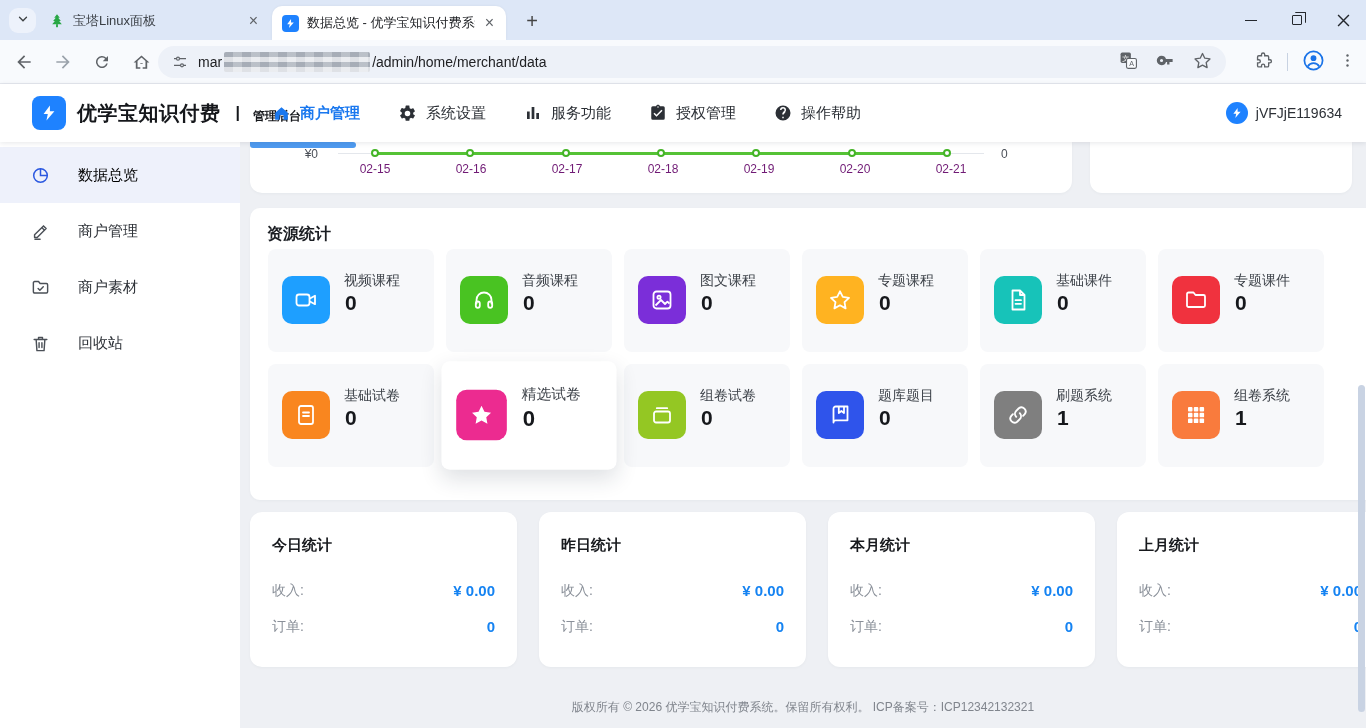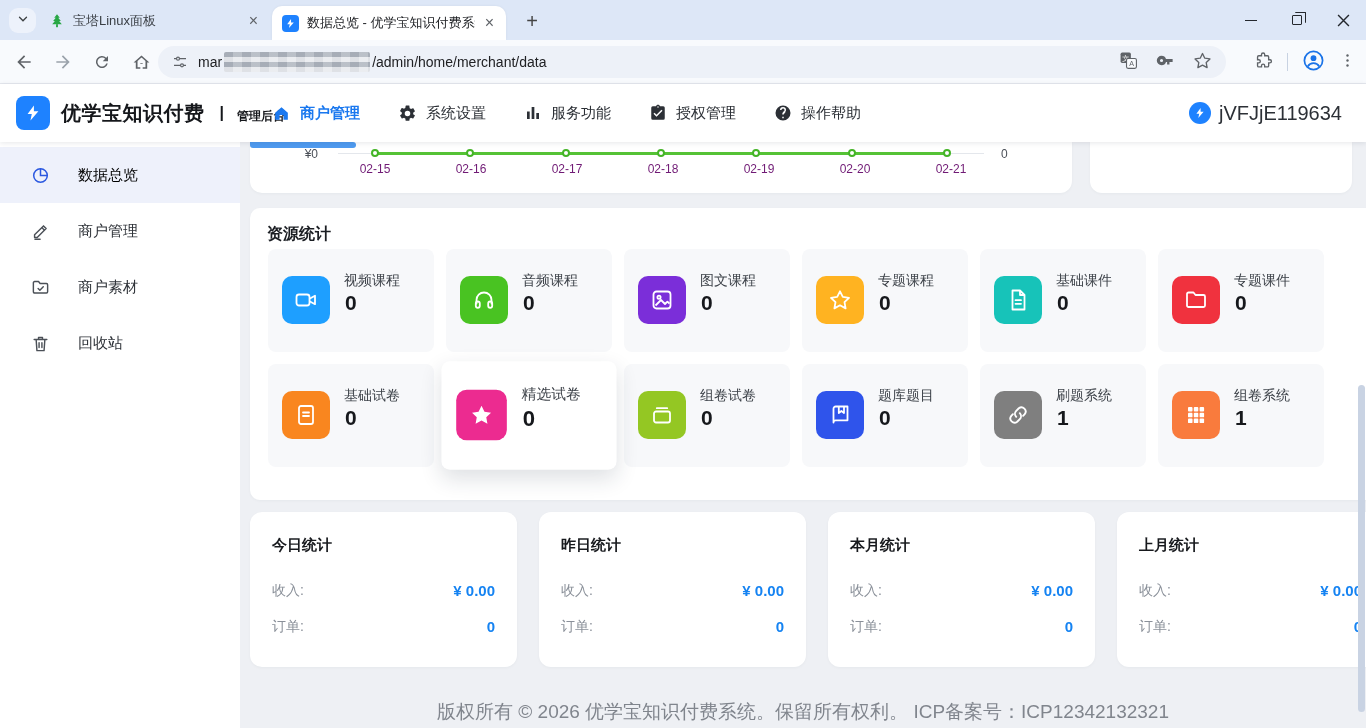--- a/index.html
+++ b/index.html
@@ -31,30 +31,30 @@
   .url-blur { width:146px; height:20px; margin:0 2px; border-radius:2px;
     background-image:
       repeating-linear-gradient(0deg, rgba(255,255,255,.55) 0 5px, rgba(125,132,142,.28) 5px 10px),
       repeating-linear-gradient(90deg, #b7bdc7 0 9px, #d3d8df 9px 18px); }
   .url-right { margin-left:auto; display:flex; align-items:center; gap:18px; }
   .tb-right { position:absolute; right:10px; top:40px; height:44px; display:flex; align-items:center; gap:14px; }
   .tb-sep { width:1px; height:18px; background:#c8d2e2; }
 
   
   .appheader { position:absolute; left:0; top:84px; width:100%; height:58px; background:#fff; box-shadow:0 1px 5px rgba(20,30,50,.10); z-index:6; }
-  .brand { position:absolute; left:16px; top:0; height:58px; display:flex; align-items:center; gap:11px; }
+  .brand { position:absolute; left:32px; top:0; height:58px; display:flex; align-items:center; gap:11px; }
   .logo-sq { width:34px; height:34px; border-radius:8px; background:#1e82ff; display:flex; align-items:center; justify-content:center; }
   .brand-title { font-size:20px; font-weight:bold; color:#15171b; letter-spacing:.5px; }
   .brand-div { color:#15171b; font-weight:bold; margin:0 2px 0 4px; }
   .brand-sub { font-size:12px; font-weight:bold; color:#15171b; margin-top:6px; }
   .hnav { position:absolute; left:270px; top:0; height:58px; display:flex; align-items:center; gap:34px; }
   .nav-item { display:flex; align-items:center; gap:9px; font-size:15px; color:#2c3036; cursor:pointer; padding:6px 2px; }
   .nav-item .nicon { display:flex; color:#2c3036; }
   .nav-item.active, .nav-item.active .nicon { color:#1a78ef; font-weight:bold; }
-  .account { position:absolute; right:24px; top:0; height:58px; display:flex; align-items:center; gap:8px; font-size:20px; color:#2c3036; cursor:pointer; }
+  .account { position:absolute; right:24px; top:0; height:58px; display:flex; align-items:center; gap:8px; font-size:14px; color:#2c3036; cursor:pointer; }
   .acct-badge { width:22px; height:22px; border-radius:50%; background:#1e82ff; display:flex; align-items:center; justify-content:center; }
 
   
   .sidebar { position:absolute; left:0; top:142px; width:240px; height:586px; background:#fff; padding-top:5px; }
   .side-item { height:56px; display:flex; align-items:center; padding-left:31px; gap:28px; font-size:15px; color:#2e3238; cursor:pointer; }
   .side-item .sicon { display:flex; color:#4b5057; }
   .side-item.active { background:#eef1fb; color:#000000; }
   .side-item.active .sicon { color:#2b58e0; }
 
   
@@ -81,21 +81,21 @@
   .rlabel { position:absolute; left:76px; top:23px; font-size:14px; color:#3d4249; }
   .rvalue { position:absolute; left:77px; top:42px; font-size:21px; font-weight:bold; color:#16181c; }
 
   .stats-row { position:absolute; left:10px; top:370px; display:flex; gap:22px; }
   .scard { position:relative; width:267px; height:155px; background:#fff; border-radius:12px; box-shadow:0 1px 3px rgba(30,40,60,.04); }
   .stitle { position:absolute; left:22px; top:24px; font-size:15px; font-weight:bold; color:#17191d; }
   .slabel { position:absolute; left:22px; font-size:14px; color:#8a9099; }
   .svalue { position:absolute; right:22px; font-size:15px; font-weight:bold; color:#1583f2; }
   .row-income { top:70px; } .row-orders { top:106px; }
 
-  .footer { position:absolute; left:0; top:557px; width:100%; text-align:center; font-size:19px; color:#80858d; }
+  .footer { position:absolute; left:0; top:557px; width:100%; text-align:center; font-size:12px; color:#80858d; }
 
   .pagescroll { position:absolute; right:1px; top:385px; width:7px; height:327px; background:#c9d3e3; border-radius:4px; cursor:pointer; }
 </style>
 </head>
 <body>
 
 <div class="screen">
 
   <div class="tabbar">
     <div class="tabsearch">

